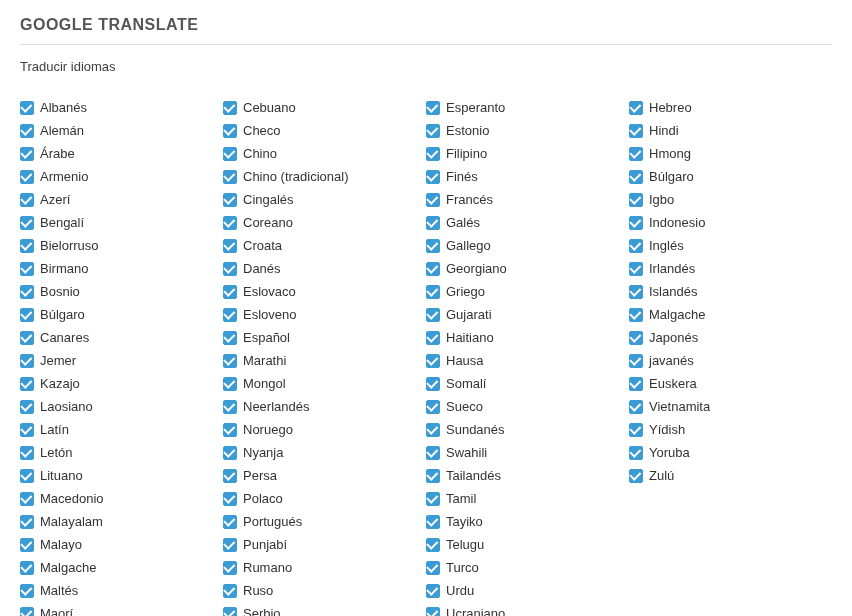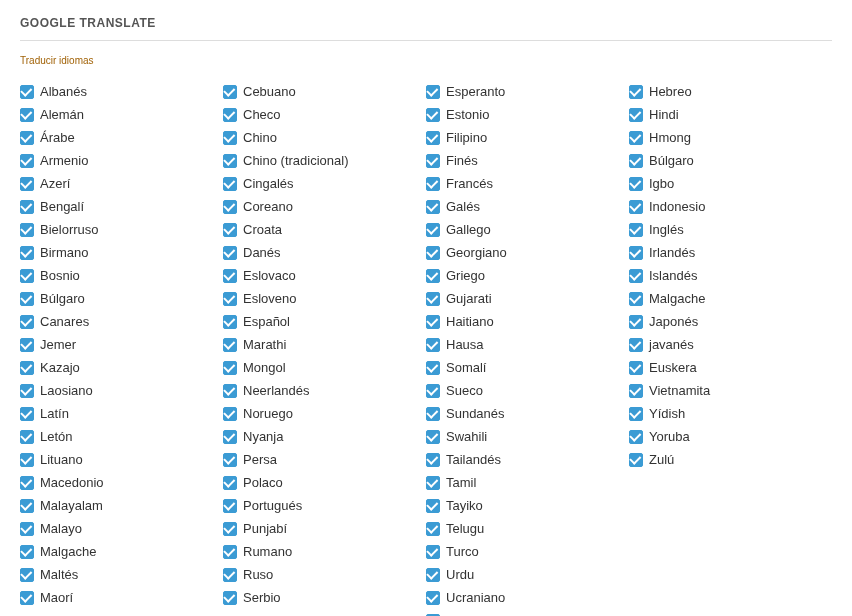--- a/index.html
+++ b/index.html
@@ -4,35 +4,35 @@
   <style>
     * { box-sizing: border-box; margin: 0; padding: 0; }
     body {
       font-family: Arial, sans-serif;
       font-size: 13px;
       color: #333;
       background: #fff;
       padding: 16px 20px;
     }
     .app-title {
-      font-size: 12px;
+      font-size: 16px;
       font-weight: bold;
       color: #555;
       letter-spacing: 0.5px;
       margin-bottom: 10px;
     }
     .divider {
       border: none;
       border-top: 1px solid #ddd;
       margin-bottom: 14px;
     }
     .section-title {
-      font-size: 10px;
-      color: #a16207;
-      margin-bottom: 16px;
+      font-size: 13px;
+      color: #404040;
+      margin-bottom: 24px;
     }
     .languages-grid {
       display: grid;
       grid-template-columns: repeat(4, 1fr);
       gap: 0;
     }
     .column {
       display: flex;
       flex-direction: column;
       gap: 4px;

